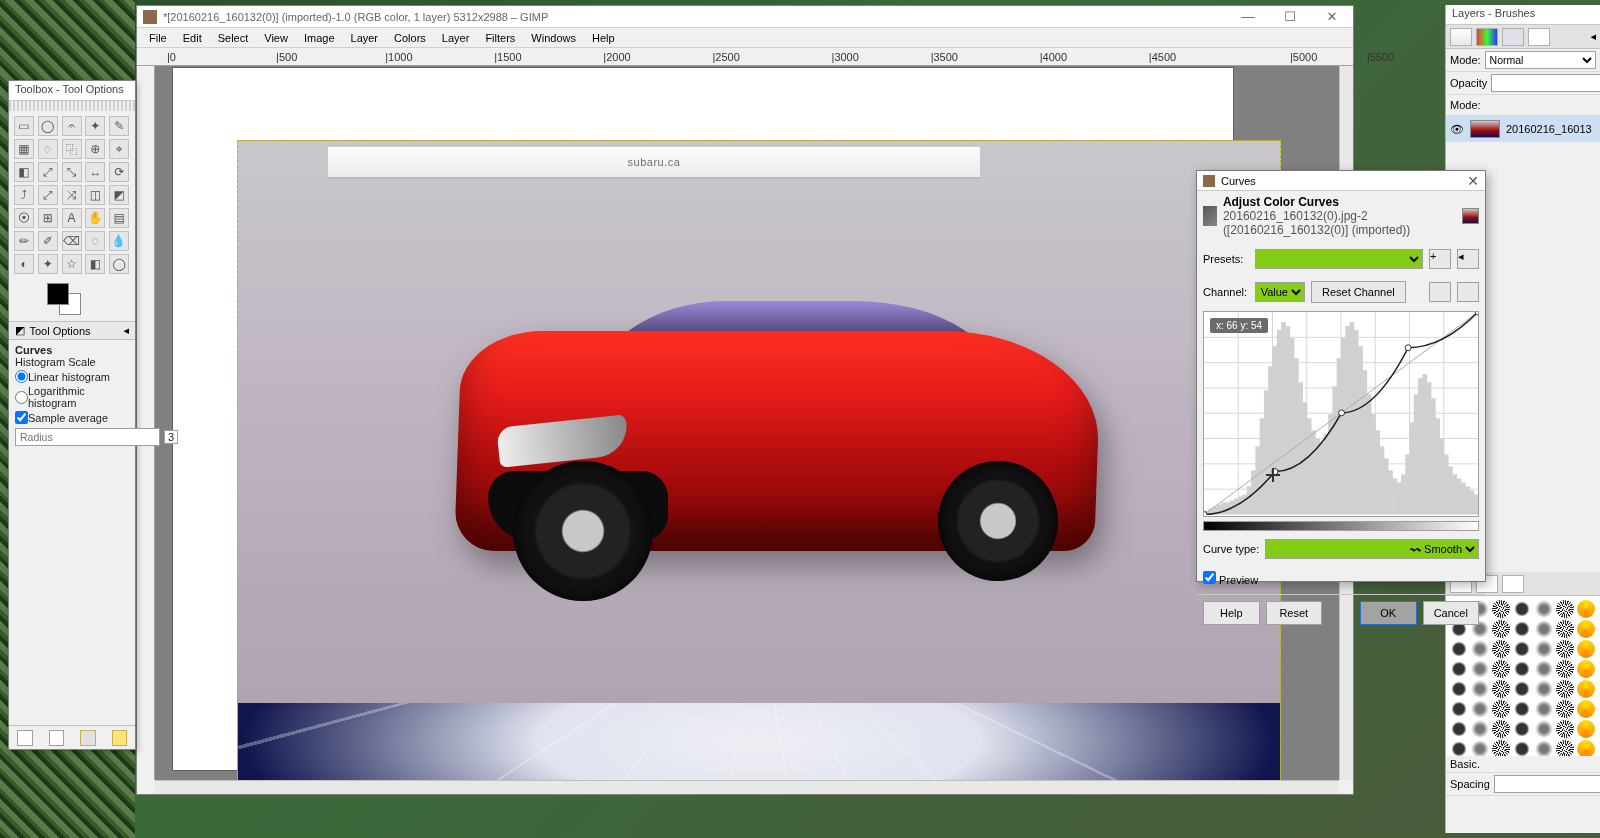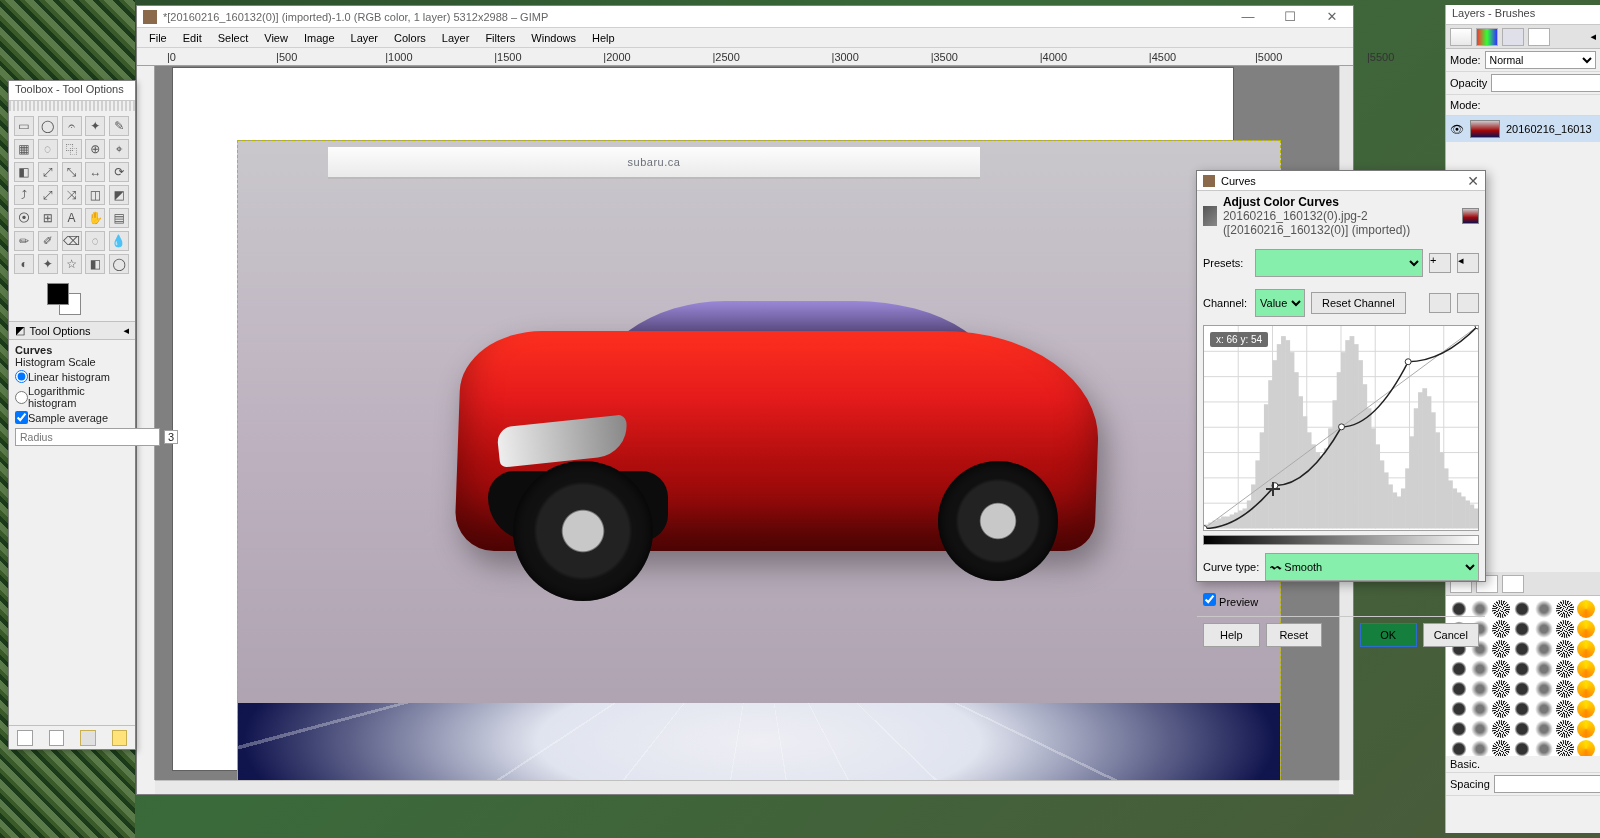--- a/index.html
+++ b/index.html
@@ -87,30 +87,30 @@
 .curves .cv-title .ic { width:12px; height:12px; background:#8a6a4a; margin-right:6px; }
 .curves .cv-title .x { margin-left:auto; font-size:14px; color:#555; }
 .curves .section { padding:4px 6px; }
 .curves .hd { display:flex; align-items:center; gap:6px; }
 .curves .hd .ic { width:20px; height:20px; background:linear-gradient(135deg,#555,#888); }
 .curves .hd .thumb { width:24px; height:16px; background:linear-gradient(180deg,#c8c8cc,#a00808 60%,#111150); border:1px solid #888; margin-left:auto; }
 .curves .hd .ttl { font-weight:bold; font-size:12px; }
 .curves .hd .sub { font-size:12px; color:#555; }
 .curves .row { display:flex; align-items:center; gap:6px; margin:4px 0; }
 .curves .row > label { min-width:46px; }
-.curves select { height:28px; border:1px solid #a0a0a0; background:#86efac; font-size:11px; }
+.curves select { height:20px; border:1px solid #a0a0a0; background:#84cc16; font-size:11px;text-align:right; }
 .curves button { height:22px; padding:0 10px; background:#e8e8e8; border:1px solid #a0a0a0; font-size:11px; }
 .curves .icon-btn { width:22px; height:20px; border:1px solid #a0a0a0; background:#e8e8e8; }
 .graph-wrap { margin:4px 6px; border:1px solid #a0a0a0; background:#fff; position:relative; height:206px; }
 .graph { position:absolute; inset:0; }
 .graph-footer { height:10px; margin:0 6px 4px 6px; background:linear-gradient(90deg,#000,#fff); border:1px solid #a0a0a0; }
 .coord-tip { position:absolute; left:6px; top:6px; background:#6b6b6b; color:#fff; padding:2px 6px; font-size:10px; border-radius:2px; }
 .curves .btnbar { display:flex; gap:6px; padding:6px; border-top:1px solid #c8c8c8; }
 .curves .btnbar button { flex:1; height:24px; }
-.curves .btnbar button.primary { border:1px solid #2e6bd0; background:#15803d;margin-left:32px; }
+.curves .btnbar button.primary { border:1px solid #2e6bd0; background:#a3a3a3;margin-left:32px; }
 
 
 .cursor-cross { position:absolute; width:14px; height:14px; }
 .cursor-cross:before, .cursor-cross:after { content:""; position:absolute; background:#333; }
 .cursor-cross:before { left:6px; top:0; width:2px; height:14px; }
 .cursor-cross:after { left:0; top:6px; width:14px; height:2px; }
 
 </style>
 </head>
 <body>
@@ -145,21 +145,21 @@
       <span class="tick" style="left: 30px;">|0</span>
       <span class="tick" style="left: 139.091px;">|500</span>
       <span class="tick" style="left: 248.182px;">|1000</span>
       <span class="tick" style="left: 357.273px;">|1500</span>
       <span class="tick" style="left: 466.364px;">|2000</span>
       <span class="tick" style="left: 575.455px;">|2500</span>
       <span class="tick" style="left: 684.545px; padding-left: 10px;">|3000</span>
       <span class="tick" style="left: 793.636px;">|3500</span>
       <span class="tick" style="left: 902.727px;">|4000</span>
       <span class="tick" style="left: 1011.82px;">|4500</span>
-      <span class="tick" style="left: 1118px;">|5000</span>
+      <span class="tick" style="left: 1153px;">|5000</span>
       <span class="tick" style="left: 1230px;">|5500</span>
     </div>
   <div class="ruler-v"></div>
   <div class="canvas-area">
      <div class="canvas-inner">
        <div class="image-box">
          <div class="image-plate">
            <div class="banner">
               <span>subaru.ca</span>
             </div>

